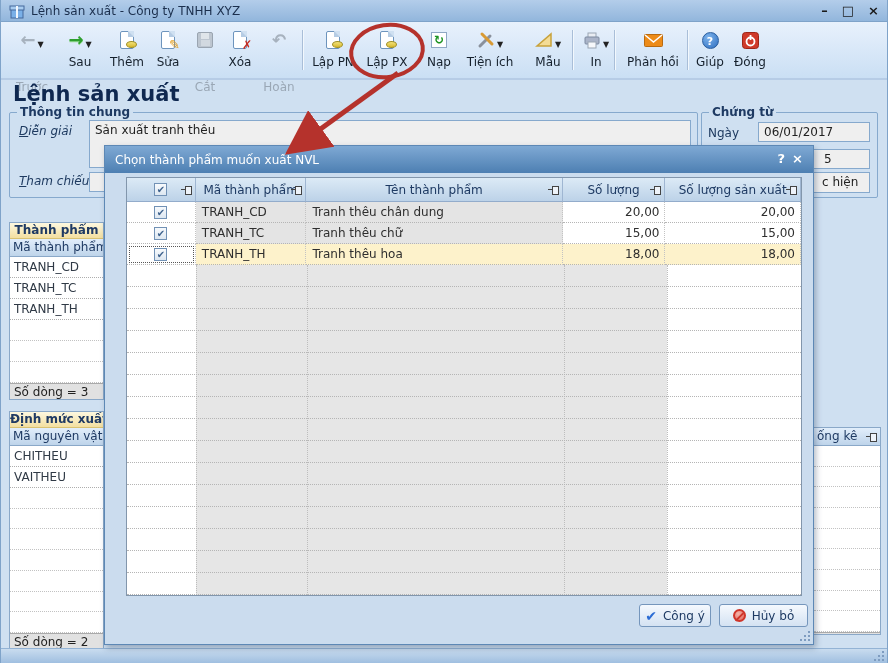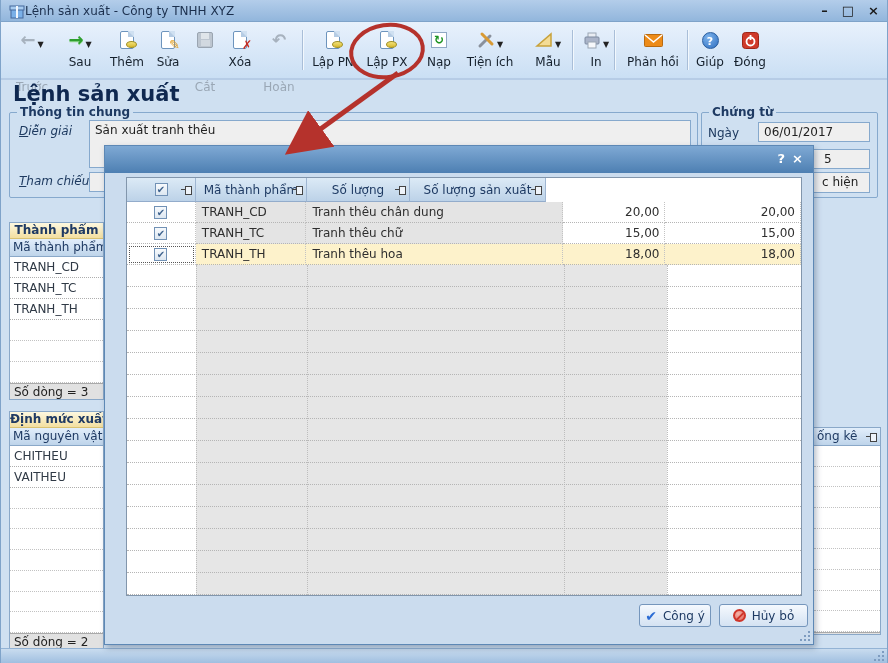--- a/index.html
+++ b/index.html
@@ -3,21 +3,21 @@
 <meta charset="utf-8">
 <style>
   * { margin:0; padding:0; box-sizing:border-box; }
   body { font-family:"DejaVu Sans","Liberation Sans",sans-serif; background:#666; }
   .window { position:relative; width:888px; height:663px; background:#cfe0f1; overflow:hidden;
             border-left:1px solid #7fa3c9; border-right:1px solid #7fa3c9; font-size:12px; color:#1e3a60;}
   
   .titlebar { position:absolute; left:0; top:0; right:0; height:22px;
     background:linear-gradient(#b3cdea,#92b6dc); border-bottom:1px solid #7fa3c9;
     display:flex; align-items:center; padding:0 8px; color:#1b2f4d; }
-  .titlebar .title { margin-left:0; }
+  .titlebar .title { margin-left:6px; }
   .winbtns { margin-left:auto; display:flex; gap:14px; color:#1a1a1a; font-weight:bold; font-size:13px;}
   .winbtns span { cursor:default; line-height:18px;}
   
   .toolbar { position:absolute; left:0; top:22px; right:0; height:58px;
     background:linear-gradient(#e8f1fc,#cadff4); border-bottom:2px solid #b6cce6;}
   .tbtn { position:absolute; top:5px; height:48px; text-align:center; color:#15202c; }
   .tbtn .icorow { height:26px; display:flex; align-items:center; justify-content:center; gap:2px;}
   .tbtn .tlabel { display:block; margin-top:2px; white-space:nowrap;}
   .tbtn.disabled .tlabel { color:#9aa7b5;margin-top:27px; }
   .caret { font-size:8px; color:#222; align-self:flex-end; margin-bottom:4px;}
@@ -328,32 +328,37 @@
         <div></div>
         <div></div>
         <div></div>
         <div></div>
       </div>
     <div class="pfoot"></div>
   </div>
 
   <div class="dialog">
     <div class="dlg-head">
+      <span>Chọn thành phẩm muốn xuất NVL</span>
       <span class="hbtn" style="right:28px">?</span>
       <span class="hbtn" style="right:10px">×</span>
     </div>
 
     <div class="dlg-table">
       <div class="hrow">
         <div class="hcell w0">
             <span class="cb"></span>
             <span class="pin"></span>
           </div>
         <div class="hcell w1">
             <span>Mã thành phẩm</span>
+            <span class="pin"></span>
+          </div>
+        <div class="hcell w2">
+            <span>Tên thành phẩm</span>
             <span class="pin"></span>
           </div>
         <div class="hcell w3">
             <span>Số lượng</span>
             <span class="pin"></span>
           </div>
         <div class="hcell w4">
             <span>Số lượng sản xuất</span>
             <span class="pin"></span>
           </div>

